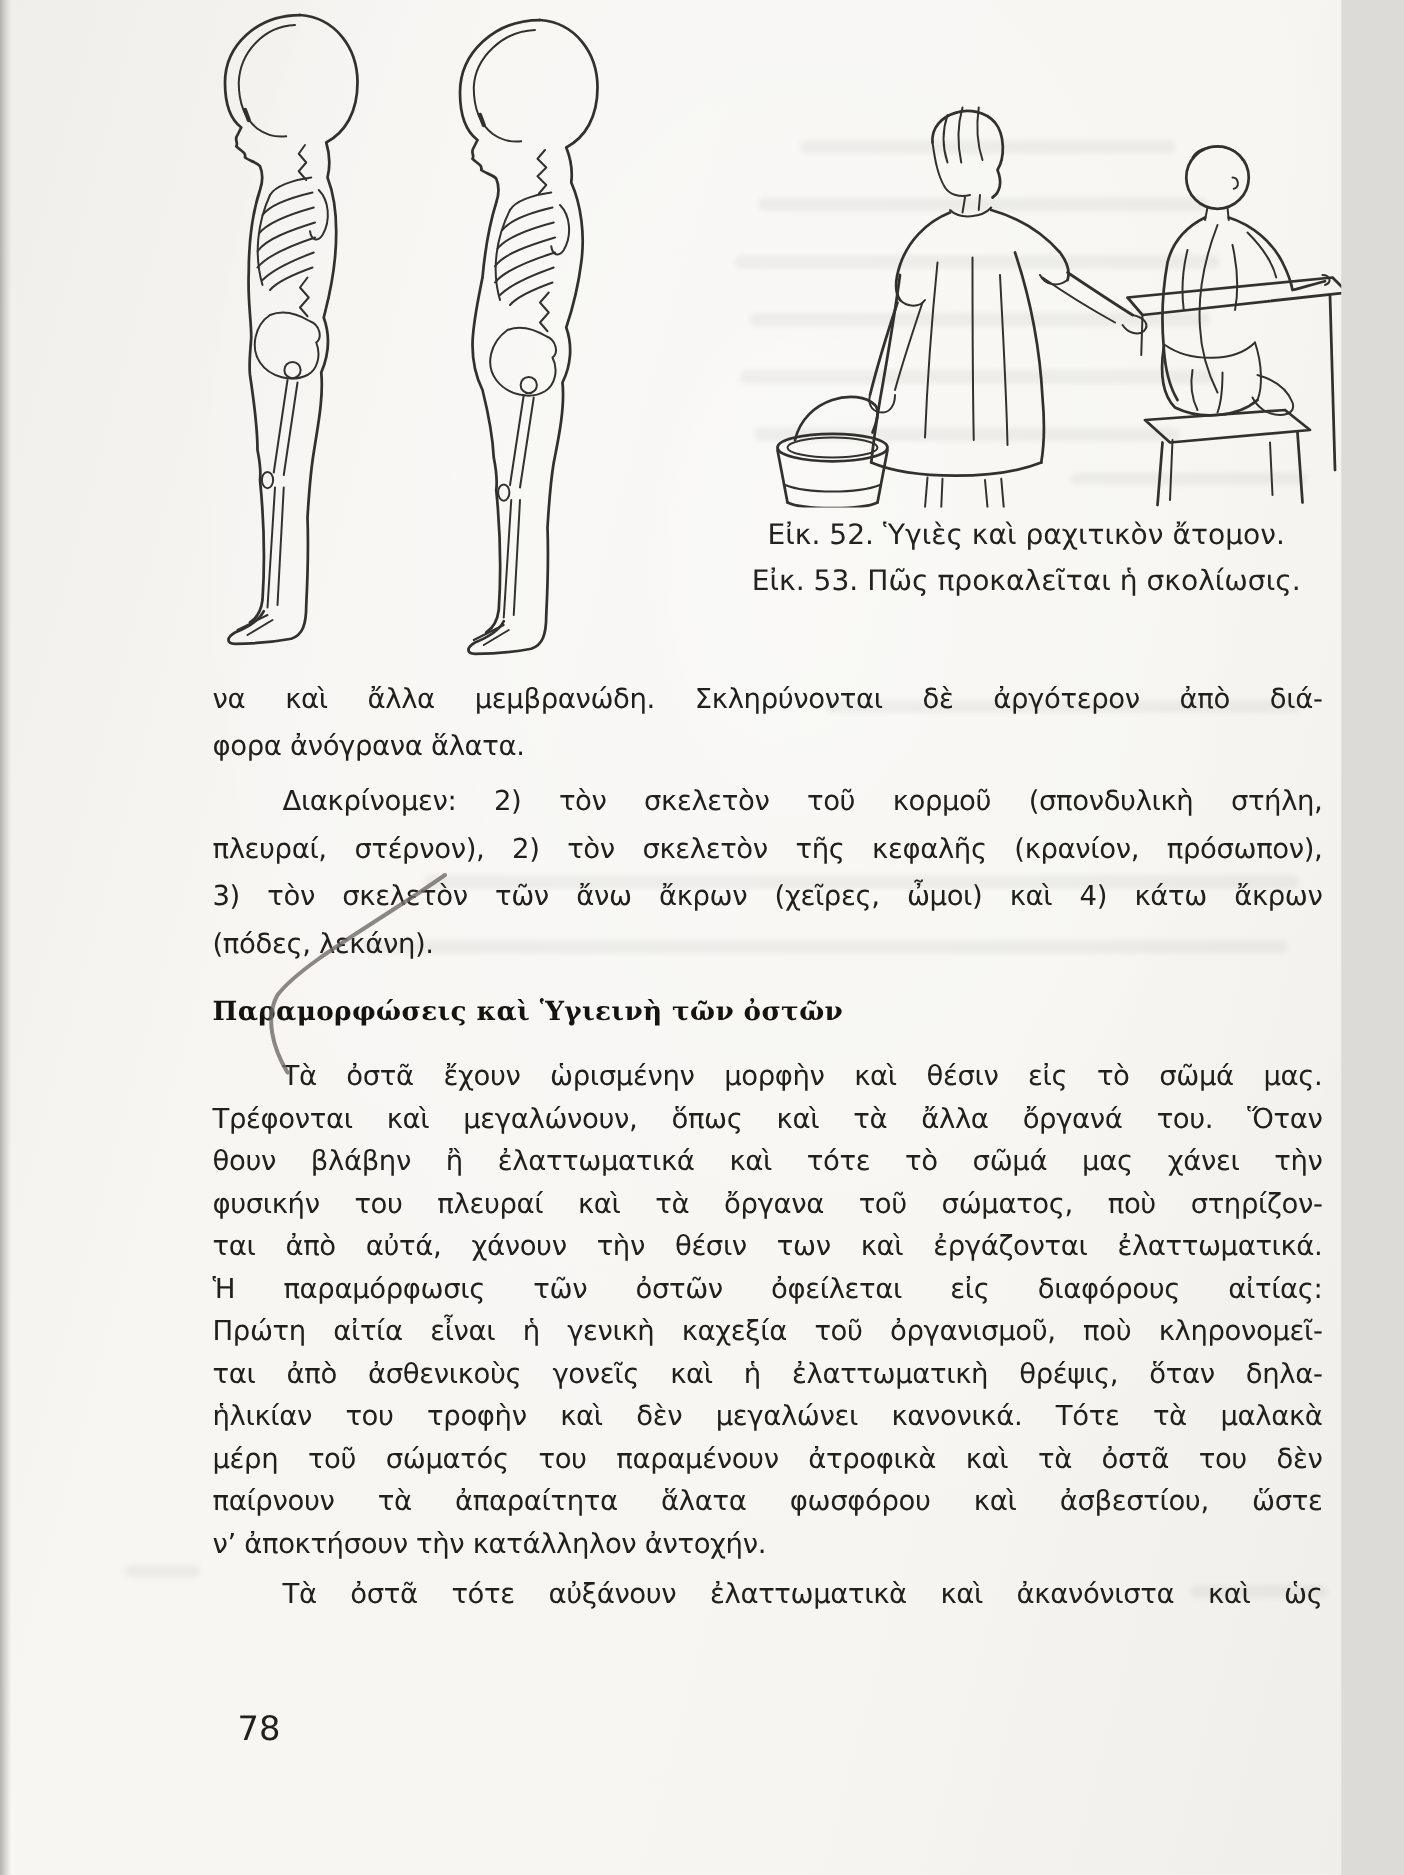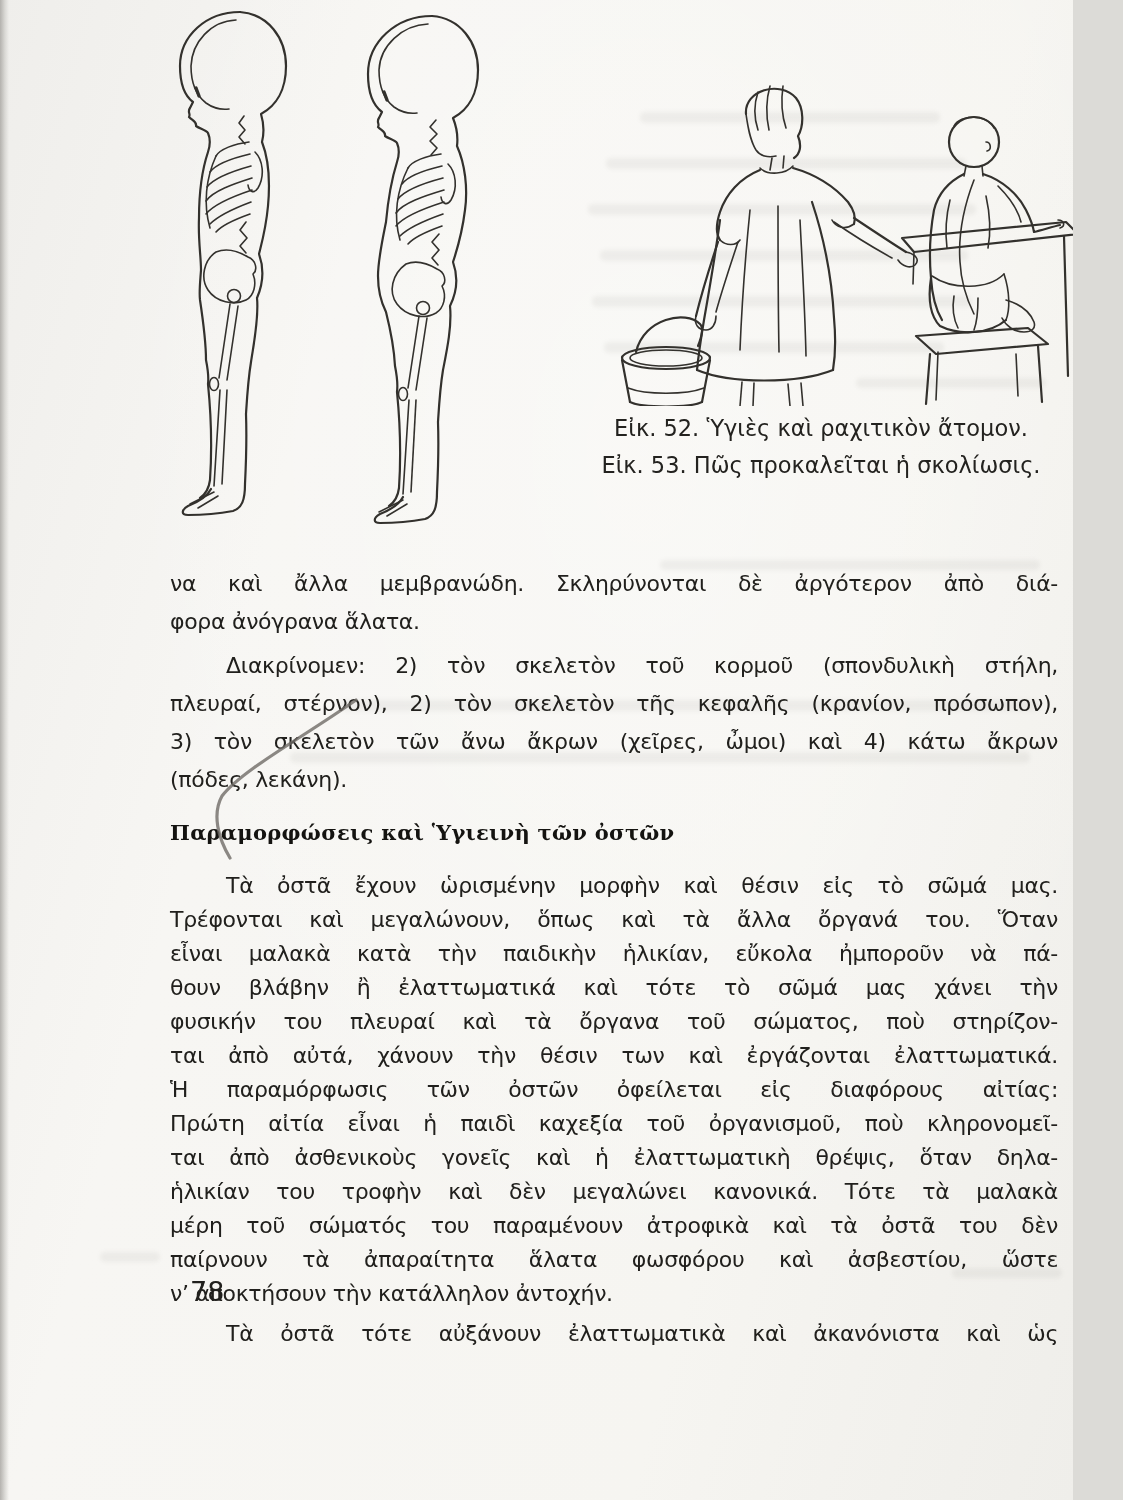--- a/index.html
+++ b/index.html
@@ -24,37 +24,37 @@
   .fig svg path, .fig svg ellipse, .fig svg circle, .fig svg line, .fig svg polyline {
     fill:none; stroke:#33312d; stroke-width:2.2; stroke-linecap:round; stroke-linejoin:round;
   }
   .fig svg .thin { stroke-width:1.6; }
 
   .captions {
     position:absolute; left:586px; top:410px; width:470px; z-index:3;
     text-align:center; font-size:22.5px; line-height:37px; color:#23221f;
   }
 
-  .text-flow { position:absolute; left:170px; top:565px; width:888px; z-index:3;
+  .text-flow { position:absolute; left:170px; top:541px; width:888px; z-index:3;
     font-size:22px; letter-spacing:-0.3px; line-height:38px; }
   .para + .para { margin-top:6px; }
   .line { text-align:justify; text-align-last:justify; }
   .line.end { text-align-last:left; }
   .line.indent { text-indent:56px; }
   .bold { font-weight:normal; }
   .heading {
     margin:14px 0 16px 0; font-family:"DejaVu Serif", serif; font-weight:bold;
     font-size:21px; line-height:40px; letter-spacing:.3px; color:#141310;
   }
   .heading ~ .para .line { line-height:34px; }
 
   .pen-mark { position:absolute; left:198px; top:686px; z-index:4; }
   .pen-mark path { fill:none; stroke:#6f6c66; stroke-width:3.2; stroke-linecap:round; opacity:.8; }
 
-  .page-number { position:absolute; left:190px; top:1276px; z-index:3; font-size:27px; color:#21201d; }
+  .page-number { position:absolute; left:190px; top:1368px; z-index:3; font-size:27px; color:#21201d; }
 </style>
 </head>
 <body>
 
 <div class="page">
   <div class="edge-strip"></div>
 
   <div class="ghost" style="left:640px;top:112px;width:300px;height:11px"></div>
   <div class="ghost" style="left:606px;top:158px;width:360px;height:11px"></div>
   <div class="ghost" style="left:588px;top:204px;width:388px;height:11px"></div>
@@ -211,26 +211,25 @@
       <div class="para">
         <div class="line indent"><span>Διακρίνομεν: 2) τὸν σκελετὸν τοῦ κορμοῦ (σπονδυλικὴ στήλη,</span></div>
         <div class="line"><span>πλευραί, στέρνον), 2) τὸν σκελετὸν τῆς κεφαλῆς (κρανίον, πρόσωπον),</span></div>
         <div class="line"><span>3) τὸν σκελετὸν τῶν ἄνω ἄκρων (χεῖρες, ὦμοι) καὶ 4) κάτω ἄκρων</span></div>
         <div class="line end"><span>(πόδες, λεκάνη).</span></div>
       </div>
       <h2 class="heading">Παραμορφώσεις καὶ Ὑγιεινὴ τῶν ὀστῶν</h2>
       <div class="para">
         <div class="line indent"><span>Τὰ ὀστᾶ ἔχουν ὡρισμένην μορφὴν καὶ θέσιν εἰς τὸ σῶμά μας.</span></div>
         <div class="line"><span>Τρέφονται καὶ μεγαλώνουν, ὅπως καὶ τὰ ἄλλα ὄργανά του. Ὅταν</span></div>
-        <div class="line"><span>εἶναι μαλακὰ κατὰ τὴν παιδικὴν ἡλικίαν, εὔκολα ἠμποροῦν νὰ πά-</span></div>
         <div class="line"><span>θουν βλάβην ἢ ἐλαττωματικά καὶ τότε τὸ σῶμά μας χάνει τὴν</span></div>
         <div class="line"><span>φυσικήν του πλευραί καὶ τὰ ὄργανα τοῦ σώματος, ποὺ στηρίζον-</span></div>
         <div class="line"><span>ται ἀπὸ αὐτά, χάνουν τὴν θέσιν των καὶ ἐργάζονται ἐλαττωματικά.</span></div>
         <div class="line"><span>Ἡ παραμόρφωσις τῶν ὀστῶν ὀφείλεται εἰς διαφόρους αἰτίας:</span></div>
-        <div class="line"><span class="bold">Πρώτη αἰτία</span><span> εἶναι ἡ παιδὶ </span><span class="bold">καχεξία</span><span> τοῦ ὀργανισμοῦ, ποὺ κληρονομεῖ-</span></div>
+        <div class="line"><span class="bold">Πρώτη αἰτία</span><span> εἶναι ἡ γενικὴ </span><span class="bold">καχεξία</span><span> τοῦ ὀργανισμοῦ, ποὺ κληρονομεῖ-</span></div>
         <div class="line"><span>ται ἀπὸ ἀσθενικοὺς γονεῖς καὶ ἡ </span><span class="bold">ἐλαττωματικὴ θρέψις,</span><span> ὅταν δηλα-</span></div>
         <div class="line"><span>ἡλικίαν του τροφὴν καὶ δὲν μεγαλώνει κανονικά. Τότε τὰ μαλακὰ</span></div>
         <div class="line"><span>μέρη τοῦ σώματός του παραμένουν ἀτροφικὰ καὶ τὰ ὀστᾶ του δὲν</span></div>
         <div class="line"><span>παίρνουν τὰ ἀπαραίτητα ἅλατα φωσφόρου καὶ ἀσβεστίου, ὥστε</span></div>
         <div class="line end"><span>ν’ ἀποκτήσουν τὴν κατάλληλον ἀντοχήν.</span></div>
       </div>
       <div class="para">
         <div class="line indent"><span>Τὰ ὀστᾶ τότε αὐξάνουν ἐλαττωματικὰ καὶ ἀκανόνιστα καὶ ὡς</span></div>
       </div>
     </div>

